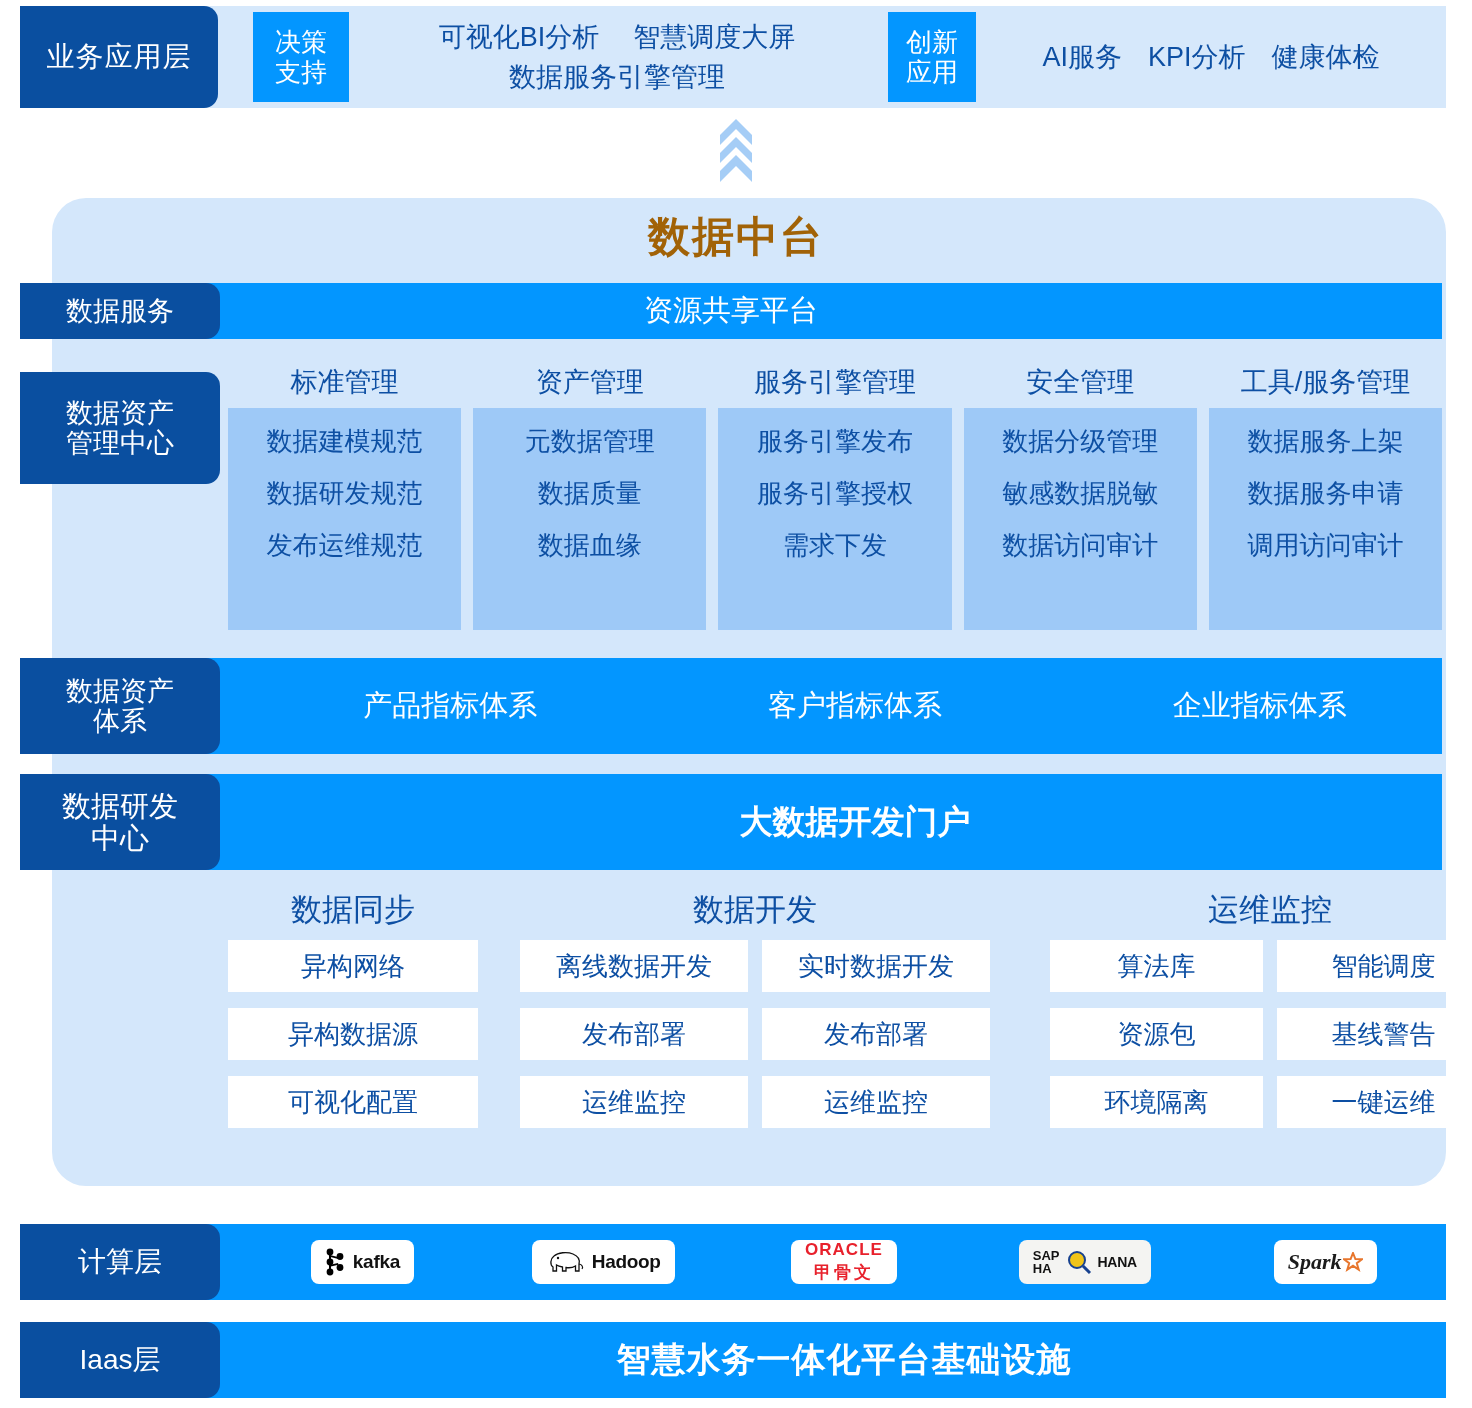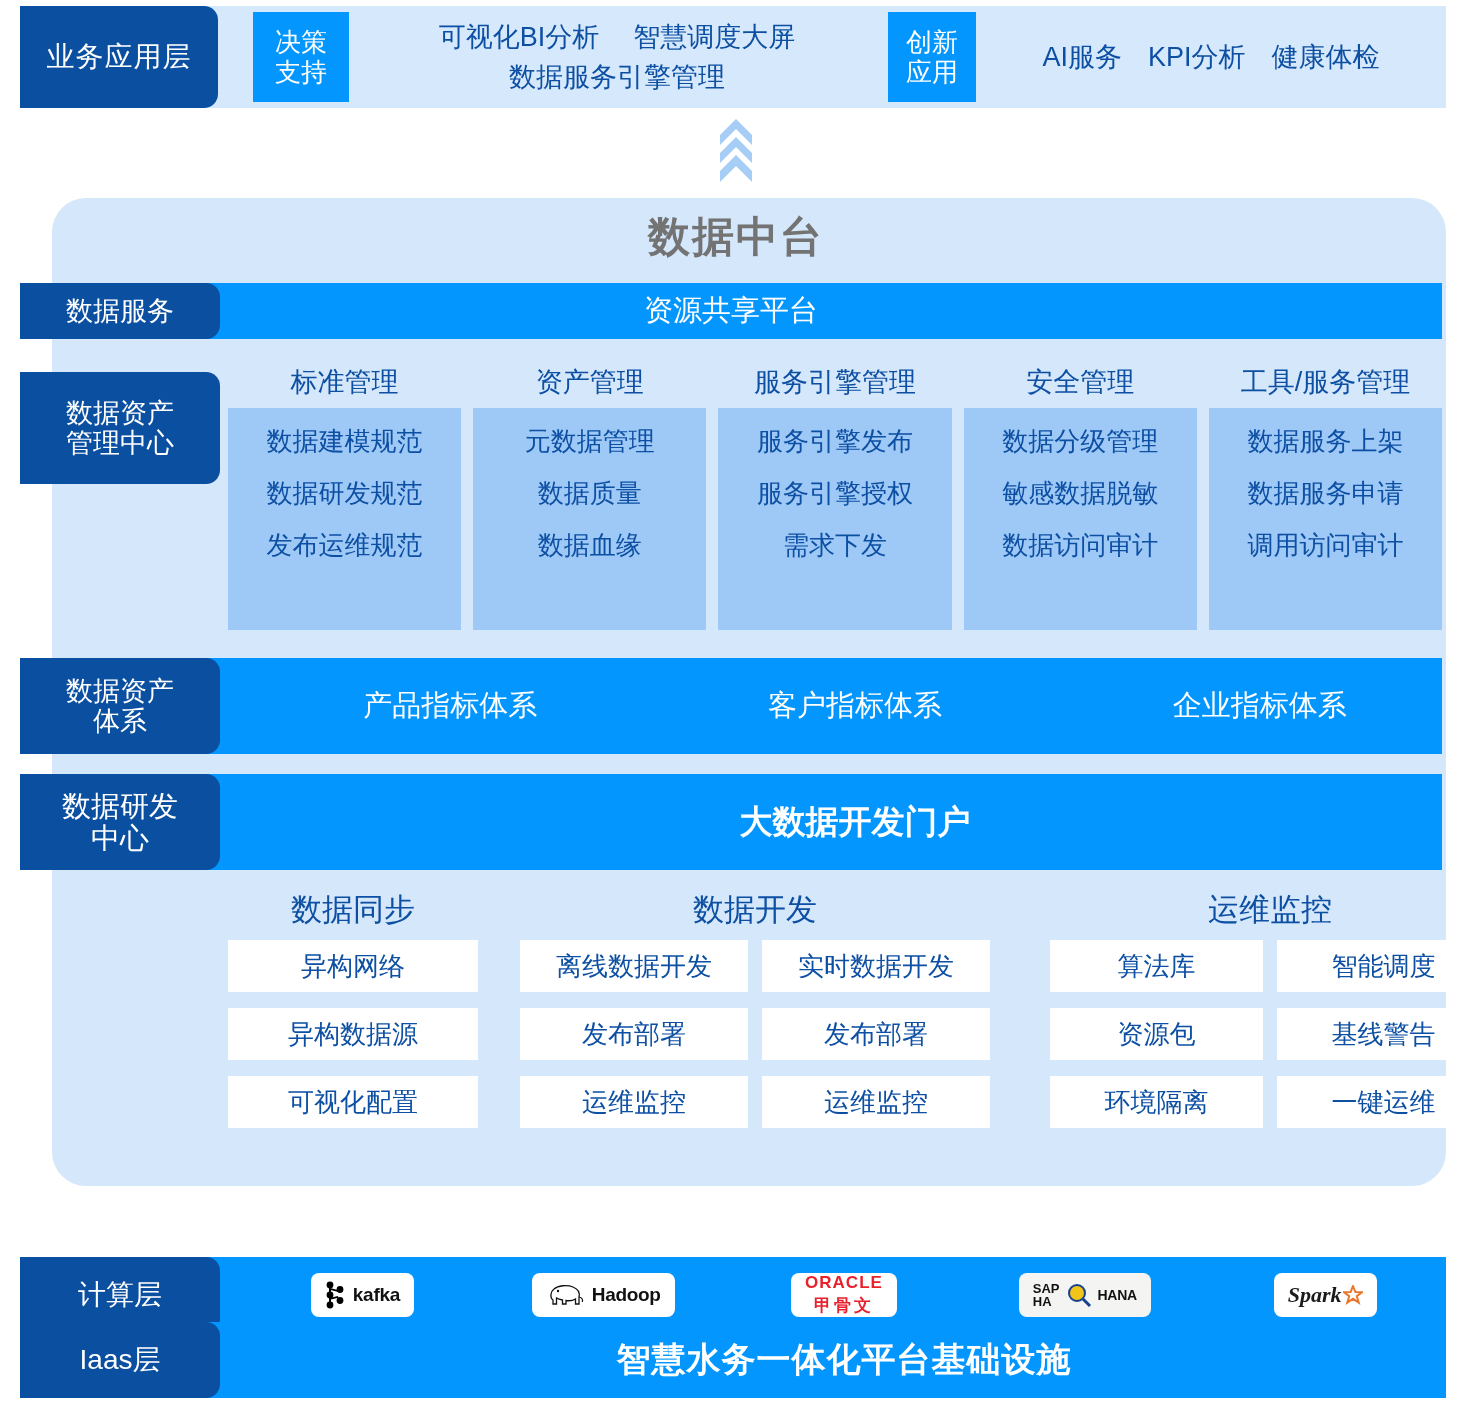--- a/index.html
+++ b/index.html
@@ -65,21 +65,21 @@
 
   
   .platform {
     position: absolute; left: 52px; top: 198px;
     width: 1394px; height: 988px;
     background: #d4e7fb;
     border-radius: 34px;
   }
   .platform-title {
     position: absolute; left: 0; top: 200px; width: 1472px;
-    text-align: center; font-size: 42px; font-weight: bold; color: #737373;
+    text-align: center; font-size: 42px; font-weight: bold; color: #a16207;
     line-height: 74px; letter-spacing: 2px;
   }
 
   
   .band-service { left: 20px; top: 283px; width: 1422px; height: 56px; justify-content: center; }
   .band-service .inner { font-size: 29px; }
   .lbl-service { left: 20px; top: 283px; width: 200px; height: 56px; font-size: 27px; }
 
   
   .lbl-assetmgmt { left: 20px; top: 372px; width: 200px; height: 112px; font-size: 27px; }
@@ -126,21 +126,21 @@
   .wbox {
     background: #ffffff; color: #0d4fa3; font-size: 26px;
     display: flex; align-items: center; justify-content: center;
     height: 52px; white-space: nowrap;
   }
   .grp-sync  { left: 28px;  top: 0; width: 250px; }
   .grp-dev   { left: 320px; top: 0; width: 470px; }
   .grp-ops   { left: 850px; top: 0; width: 440px; }
 
   
-  .compute { position: absolute; left: 20px; top: 1224px; width: 1426px; height: 76px; margin-top: 33px; }
+  .compute { position: absolute; left: 20px; top: 1224px; width: 1426px; height: 76px; }
   .compute-bg { position: absolute; inset: 0; background: #0396ff; }
   .lbl-compute {
     left: 0; top: 0; width: 200px; height: 76px; font-size: 28px; border-radius: 0 14px 14px 0;
   }
   .logos { position: absolute; left: 222px; top: 0; width: 1204px; height: 76px;
            display: flex; align-items: center; }
   .logo-wrap { flex: 1; display: flex; justify-content: center; }
   .logo-box {
     background: #ffffff; border-radius: 8px; height: 44px;
     display: flex; align-items: center; justify-content: center; gap: 6px;

